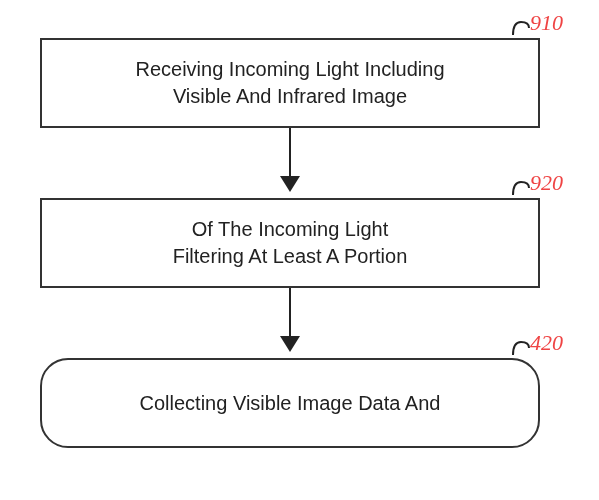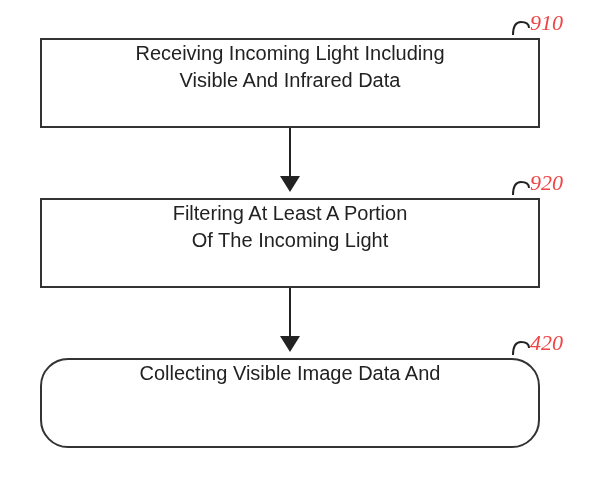--- a/index.html
+++ b/index.html
@@ -19,20 +19,21 @@
   .step-box {
     position: absolute;
     left: 40px;
     width: 500px;
     height: 90px;
     border: 2px solid #333;
     box-sizing: border-box;
     display: flex;
     flex-direction: column;
     align-items: center;
+    justify-content: center;
     text-align: center;
     font-size: 20px;
     line-height: 1.35;
     background: #fff;
   }
   .ref-label {
     position: absolute;
     font-style: italic;
     font-size: 22px;
     font-family: "Times New Roman", Times, serif;
@@ -64,33 +65,33 @@
 <body>
 
 <div class="canvas">
 
   <div class="ref-label" style="top:10px; left:530px;">910</div>
   <svg class="ref-hook" style="top:18px; left:512px;" viewBox="0 0 18 18">
     <path d="M1 17 Q1 4 9 4 Q17 4 17 10" fill="none" stroke="#222" stroke-width="2"></path>
   </svg>
   <div class="step-box" style="top:38px;">
     <span>Receiving Incoming Light Including</span>
-    <span>Visible And Infrared Data</span>
+    <span>Visible And Infrared Image</span>
   </div>
 
   <div class="arrow-shaft" style="top:128px; height:50px;"></div>
   <div class="arrow-head" style="top:176px;"></div>
 
   <div class="ref-label" style="top:170px; left:530px;">920</div>
   <svg class="ref-hook" style="top:178px; left:512px;" viewBox="0 0 18 18">
     <path d="M1 17 Q1 4 9 4 Q17 4 17 10" fill="none" stroke="#222" stroke-width="2"></path>
   </svg>
   <div class="step-box" style="top:198px;">
+    <span>Of The Incoming Light</span>
     <span>Filtering At Least A Portion</span>
-    <span>Of The Incoming Light</span>
   </div>
 
   <div class="arrow-shaft" style="top:288px; height:50px;"></div>
   <div class="arrow-head" style="top:336px;"></div>
 
   <div class="ref-label" style="top:330px; left:530px;">420</div>
   <svg class="ref-hook" style="top:338px; left:512px;" viewBox="0 0 18 18">
     <path d="M1 17 Q1 4 9 4 Q17 4 17 10" fill="none" stroke="#222" stroke-width="2"></path>
   </svg>
   <div class="step-box" style="top:358px;border-radius:28px;">

